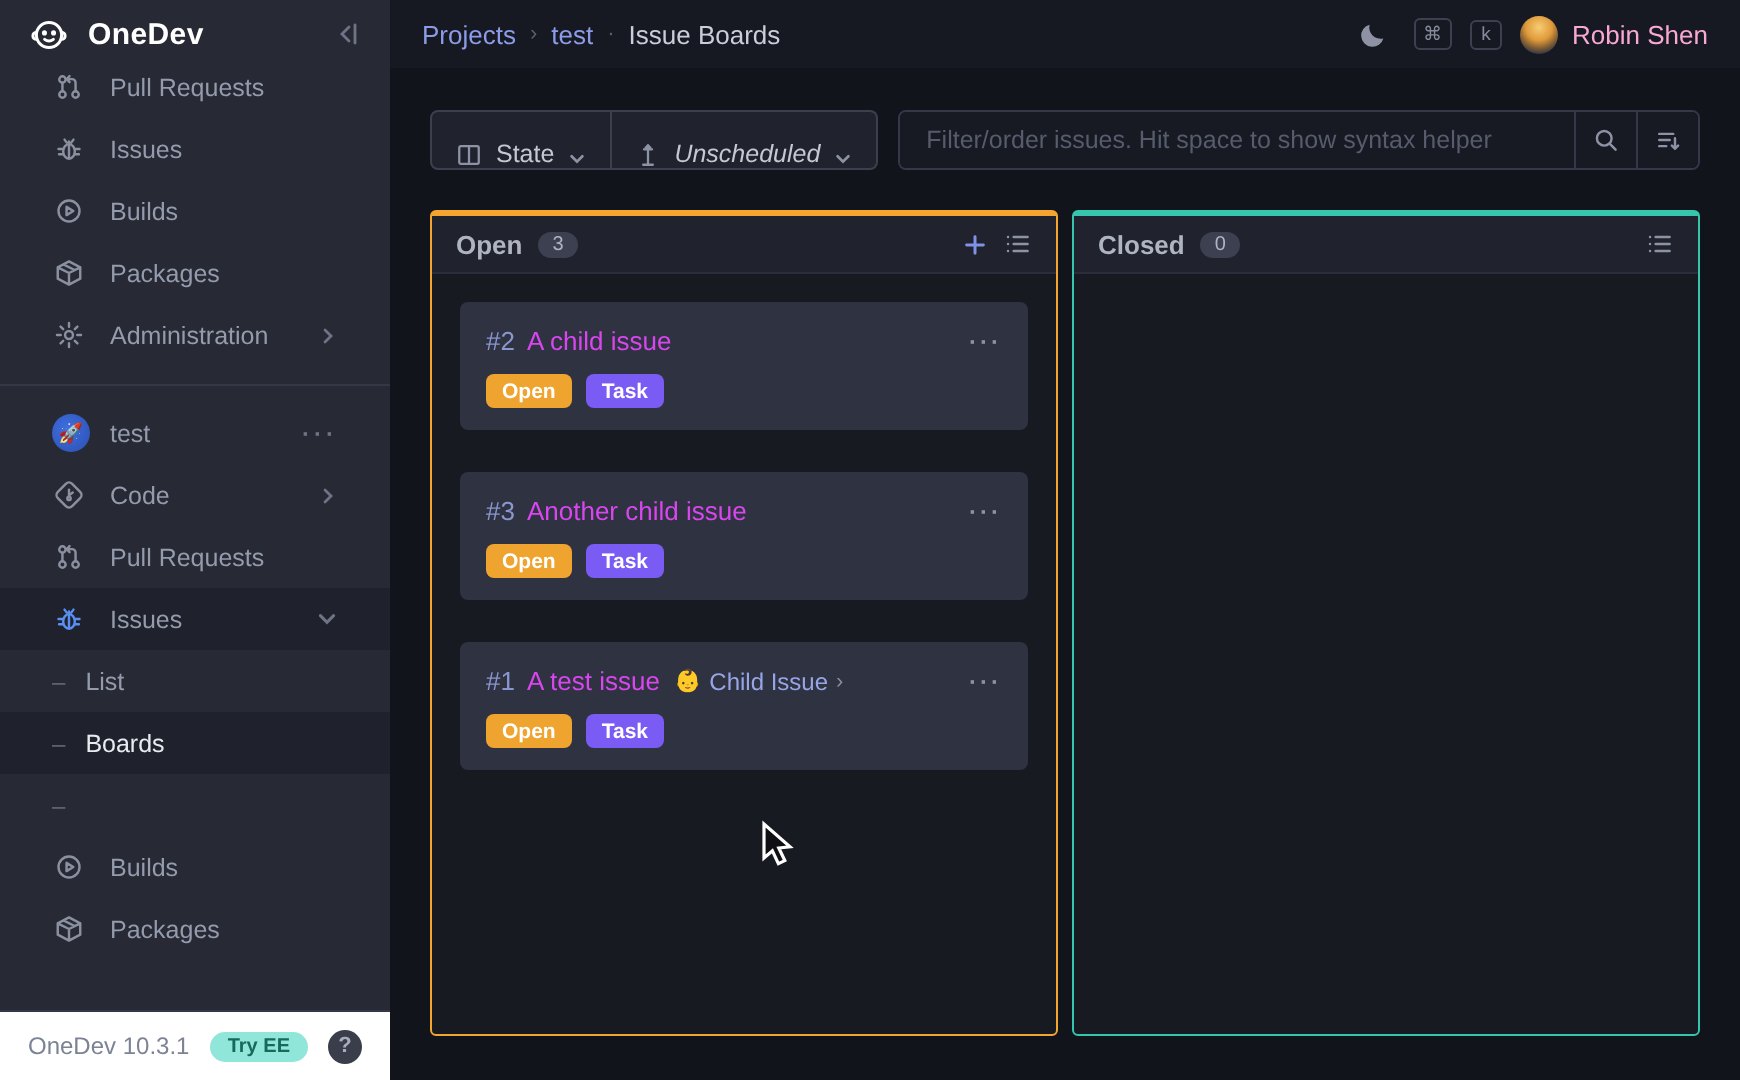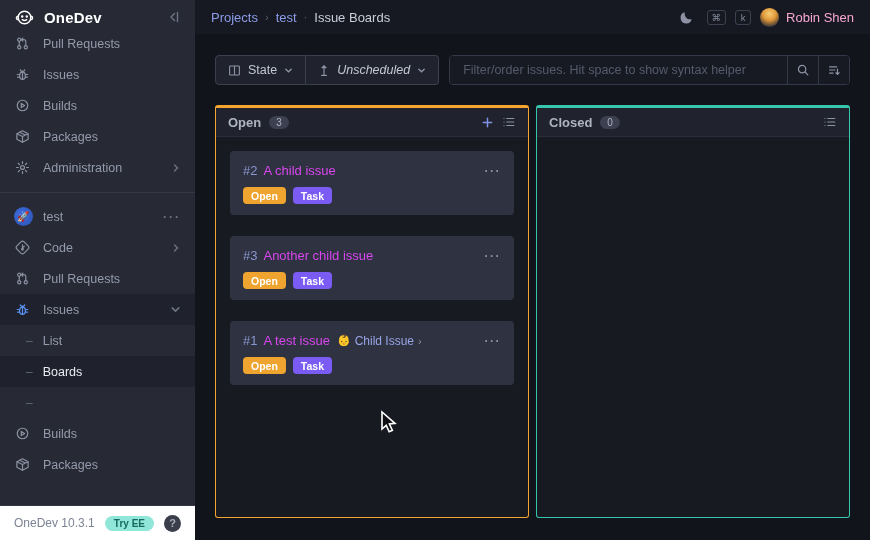--- a/index.html
+++ b/index.html
@@ -7,21 +7,21 @@
     font-family:"Liberation Sans", sans-serif; }
   .app { display:flex; width:870px; height:540px; position:relative; }
 
   
   .sidebar { width:195px; background:#272a35; display:flex; flex-direction:column; flex-shrink:0; }
   .sidebar-header { height:34px; display:flex; align-items:center; padding:0 13px; flex-shrink:0; }
   .logo-icon { width:22px; height:22px; margin-right:9px; display:inline-flex; align-items:center; justify-content:center; }
   .logo-text { color:#fff; font-weight:bold; font-size:15px; letter-spacing:.2px; flex:1; }
   .collapse-btn { color:#6e7486; display:inline-flex; cursor:pointer; }
   .sidebar-nav { flex:1; overflow:hidden; margin-top:-6px; }
-  .nav-item { height:31px; display:flex; align-items:center; padding:0 14px; color:#949bac;
+  .nav-item { height:31px; display:flex; align-items:center; padding:0 26px; color:#949bac;
     font-size:12.5px; cursor:pointer; white-space:nowrap; }
   .nav-item .nav-icon { width:17px; height:17px; margin-right:12px; display:inline-flex; align-items:center;
     justify-content:center; color:#8a90a0; flex-shrink:0; }
   .nav-item .nav-icon.blue { color:#5a8ff2; }
   .nav-item .nav-label { flex:1; overflow:hidden; }
   .nav-item.active { background:#1f222c; }
   .nav-item.boards-active { background:#1f222c; }
   .nav-item.boards-active .nav-label { color:#e9ebf1; }
   .nav-item.sub { padding-left:26px; }
   .nav-item .dash { color:#62687a; margin-right:10px; font-size:12px; }
@@ -53,21 +53,21 @@
   .avatar { width:19px; height:19px; border-radius:50%;
     background:radial-gradient(circle at 50% 30%, #f6cd74 0%, #e09a3a 40%, #7a5a34 65%, #3c3a44 80%); }
   .user-name { color:#f9a8d4; font-size:13px; }
 
   .content { flex:1; background:#12141b; padding:21px 20px 22px 20px; display:flex; flex-direction:column; min-height:0; }
 
   
   .toolbar { display:flex; margin-bottom:20px; flex-shrink:0; }
   .btn-group { display:flex; }
   .tb-btn { height:30px; background:#20232e; border:1px solid #3c404e; color:#c3c8d4; font-size:12.5px;
-    display:inline-flex; align-items:center; gap:7px; padding:12px 12px; cursor:pointer; }
+    display:inline-flex; align-items:flex-end; gap:7px; padding:0 12px; cursor:pointer; }
   .tb-btn:first-child { border-radius:4px 0 0 4px; }
   .tb-btn + .tb-btn { border-left:none; border-radius:0 4px 4px 0; }
   .tb-btn .tb-icon { color:#8d93a4; display:inline-flex; }
   .italic { font-style:italic; }
   .chev { color:#8d93a4; display:inline-flex; }
   .filter-group { flex:1; display:flex; margin-left:10px; border:1px solid #343848; border-radius:4px; overflow:hidden; }
   .filter-input { flex:1; background:#171923; border:none; outline:none; color:#c3c8d4; font-size:12.5px;
     padding:0 13px; font-family:"Liberation Sans", sans-serif; }
   .filter-input::placeholder { color:#565c6c; }
   .icon-btn { width:31px; background:#171923; border-left:1px solid #343848; color:#8d93a4;

